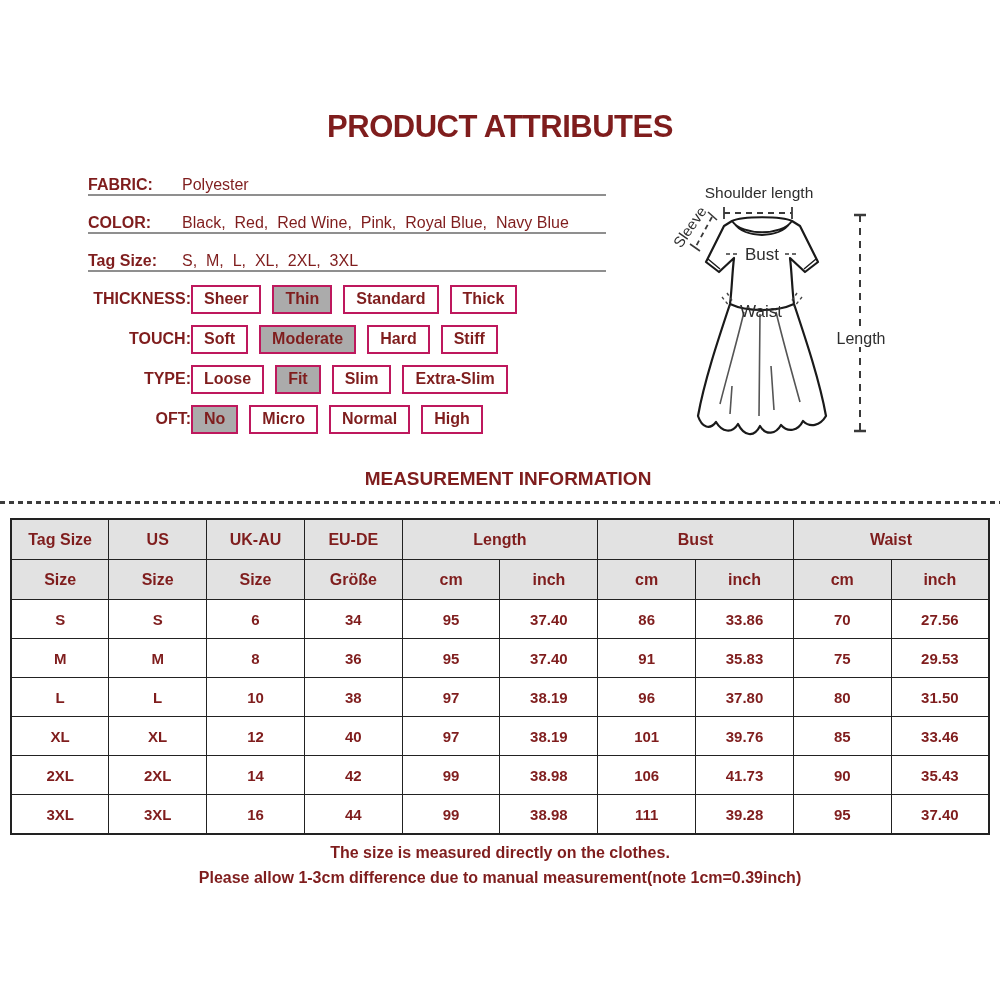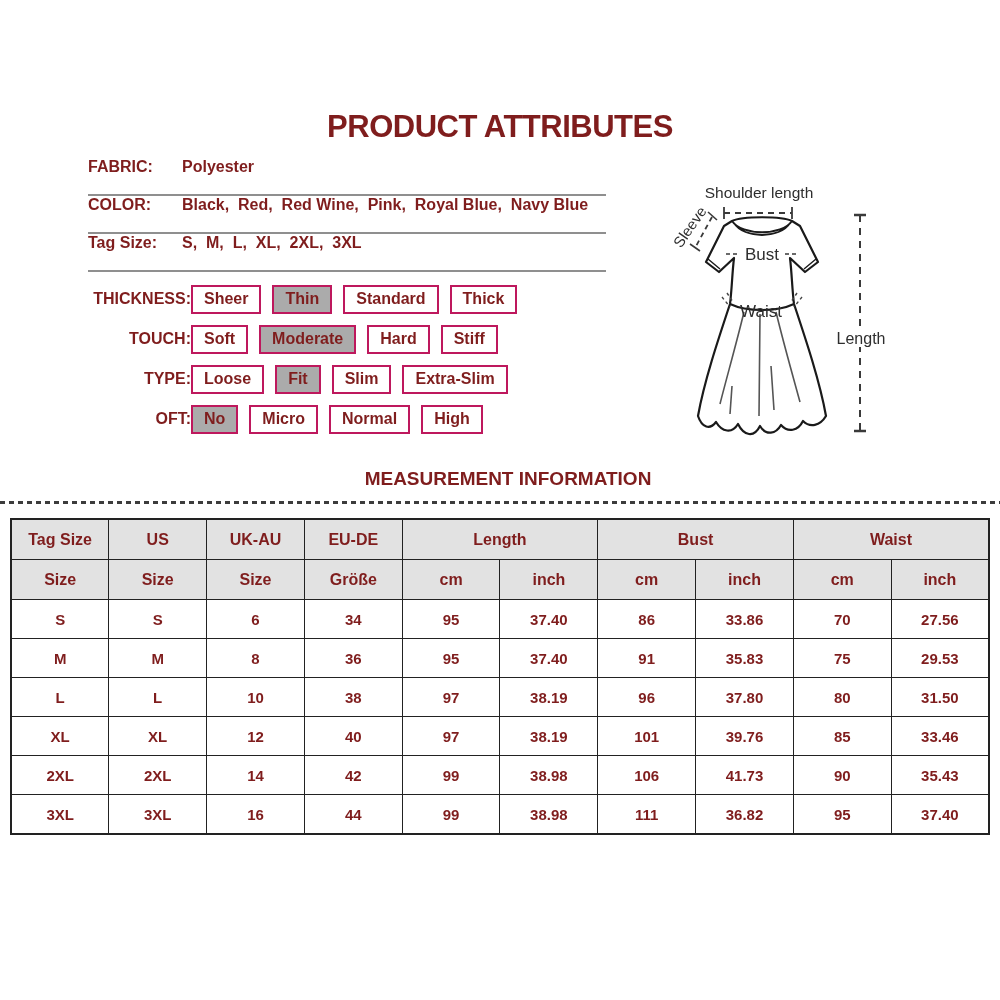--- a/index.html
+++ b/index.html
@@ -6,23 +6,23 @@
   .canvas {
     position:relative; width:1000px; height:1000px; background:#fff;
     font-family:"Liberation Sans", sans-serif; color:#7f1d1d; overflow:hidden;
   }
   .page-title {
     position:absolute; top:109px; left:0; width:100%; text-align:center;
     font-size:31px; font-weight:bold; margin:0; letter-spacing:-0.5px;
   }
   
   .attr-block { position:absolute; left:88px; top:158px; width:518px; }
-  .attr-row { display:flex; align-items:flex-start; height:36px; border-bottom:2px solid var(--divider,#8f8f8f); }
+  .attr-row { display:flex; align-items:flex-end; height:36px; border-bottom:2px solid var(--divider,#8f8f8f); }
   .attr-label { width:94px; font-weight:bold; font-size:16px; flex-shrink:0; }
-  .attr-value { font-weight:bold; font-size:16px; white-space:pre; }
+  .attr-value { font-weight:normal; font-size:16px; white-space:pre; }
   .opt-rows { margin-top:7px; }
   .opt-row { display:flex; align-items:center; height:40px; }
   .opt-label { width:103px; text-align:right; font-weight:bold; font-size:16px; margin-right:0; flex-shrink:0; }
   .chip {
     display:inline-flex; align-items:center; justify-content:center;
     height:29px; padding:0 11px; border:2px solid #be185d; margin-right:11px;
     font-weight:bold; font-size:16px; background:#fff; box-sizing:border-box;
   }
   .chip.selected { background:var(--sel-bg,#ababab); }
   
@@ -240,21 +240,25 @@
           <td>35.43</td>
         </tr>
         <tr>
           <td>3XL</td>
           <td>3XL</td>
           <td>16</td>
           <td>44</td>
           <td>99</td>
           <td>38.98</td>
           <td>111</td>
-          <td>36.82</td>
+          <td>39.28</td>
           <td>95</td>
           <td>37.40</td>
         </tr>
       </tbody>
   </table>
 
+  <div class="footer">
+    <p>The size is measured directly on the clothes.</p>
+    <p>Please allow 1-3cm difference due to manual measurement(note 1cm=0.39inch)</p>
+  </div>
 
 </div>
 
 </body></html>

